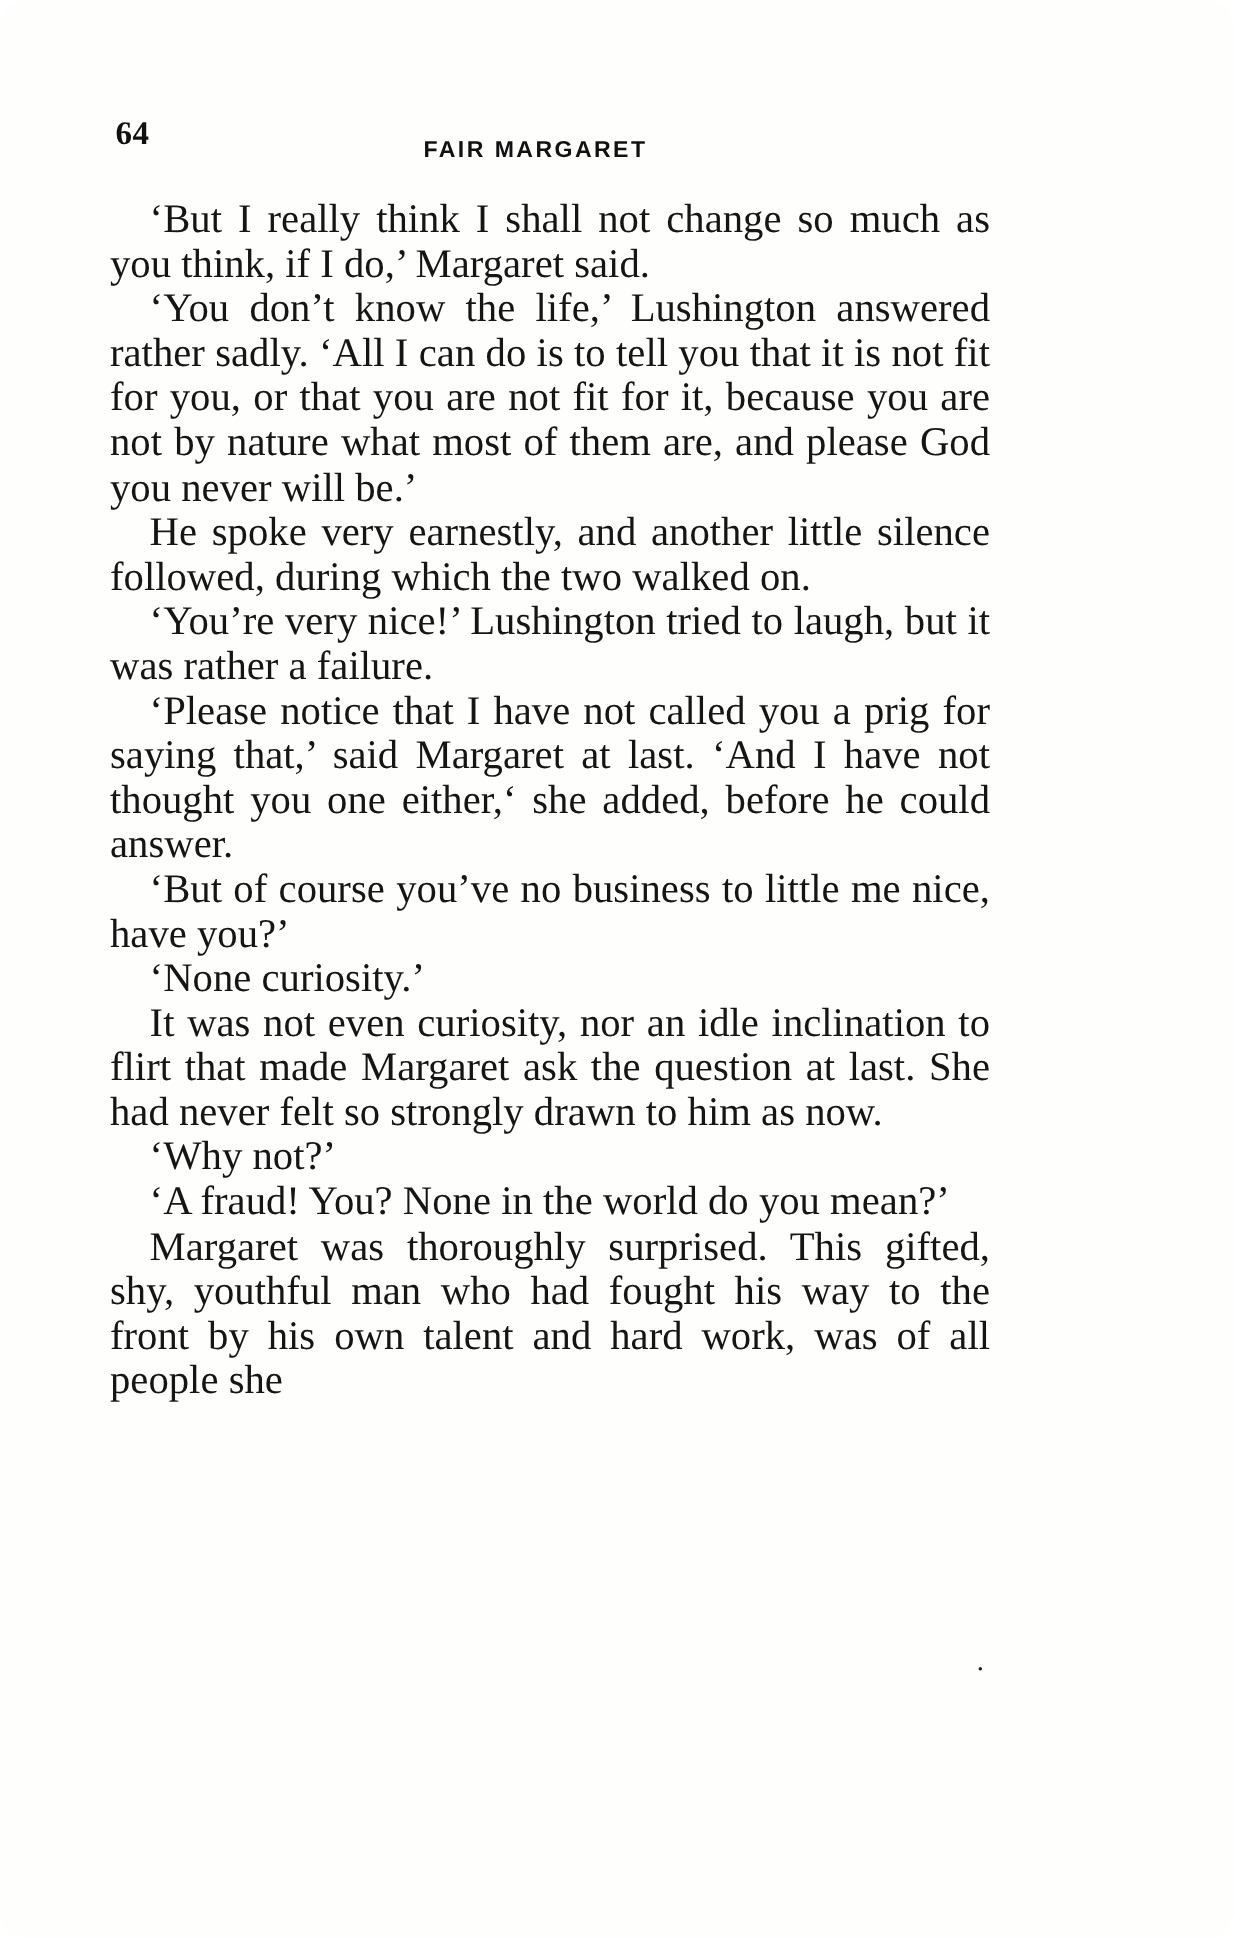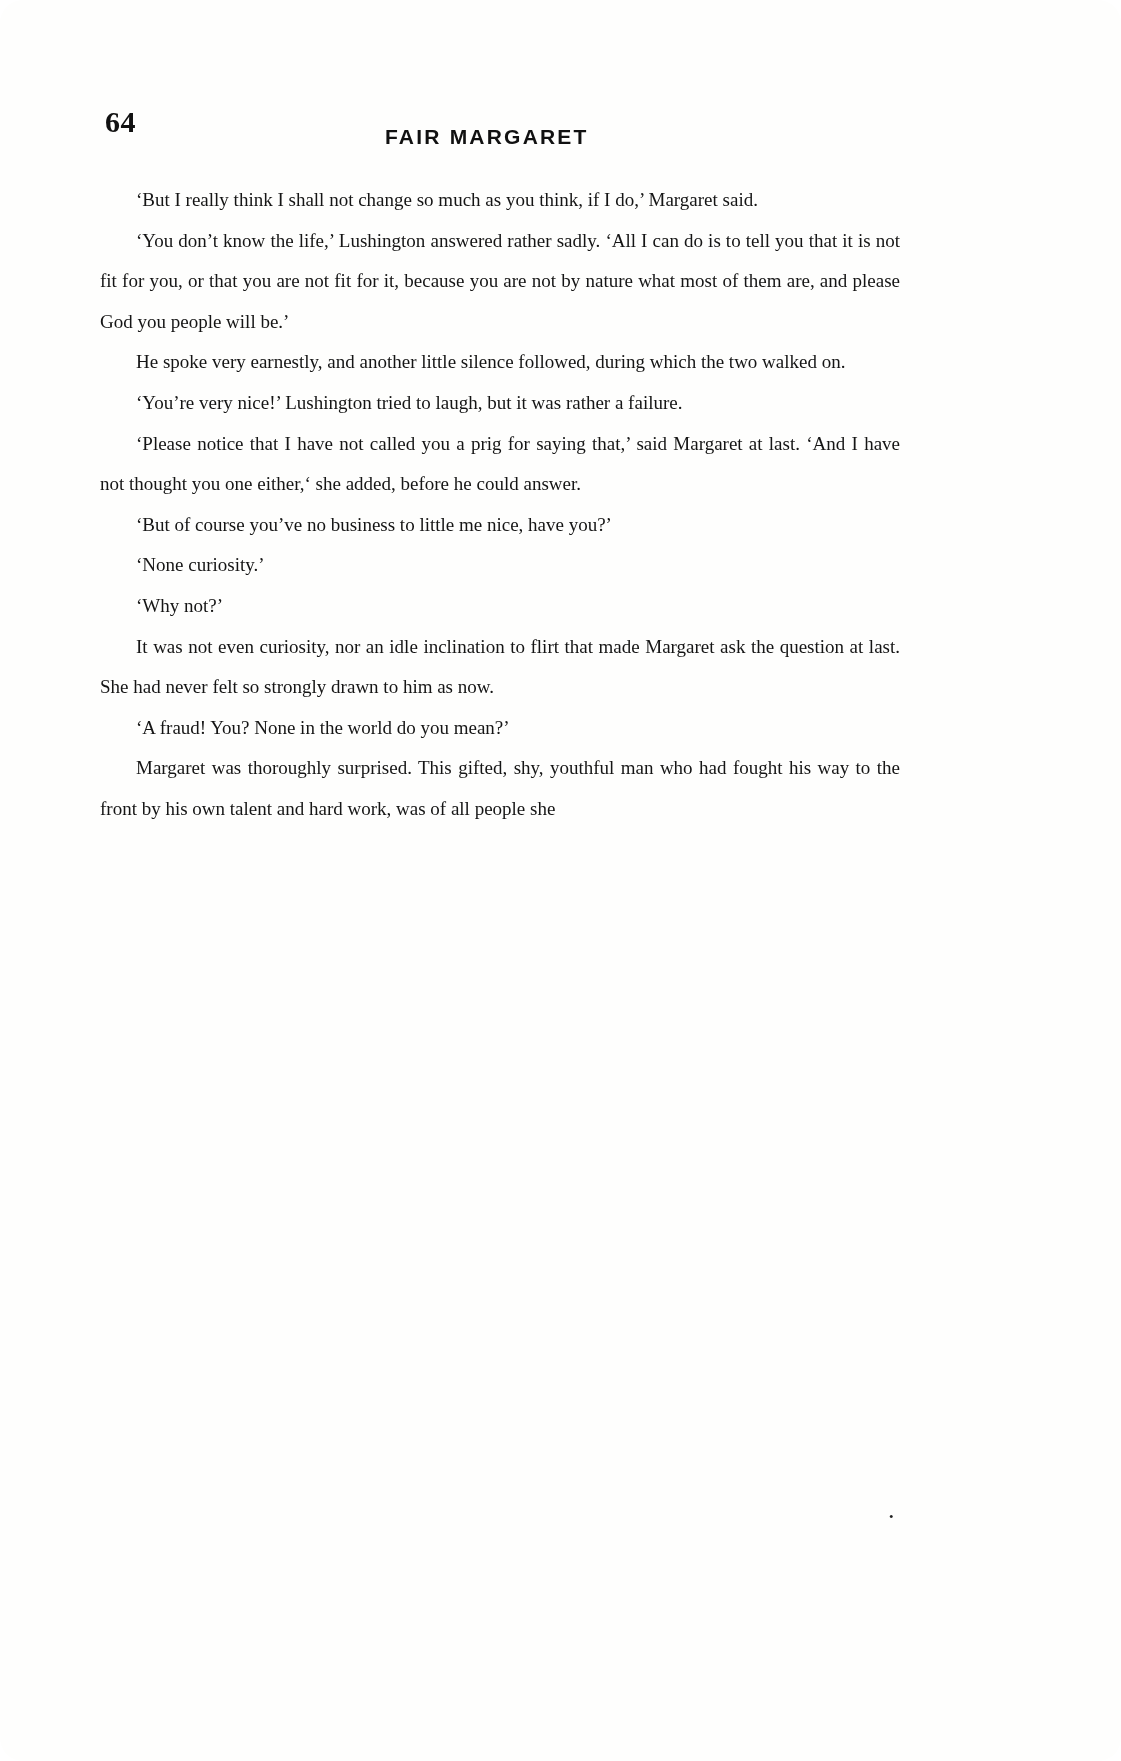--- a/index.html
+++ b/index.html
@@ -54,21 +54,21 @@
     margin-top: 12px;
   }
   .body-text {
     position: absolute;
     left: 100px;
     top: 180px;
     width: 800px;
   }
   .para {
     margin: 0 0 0 0;
-    font-size: 19px;
+    font-size: 37px;
     line-height: 40.6px;
     text-align: justify;
     text-justify: inter-word;
     color: #151515;
     font-family: "Liberation Serif", serif;
   }
   .para .ind {
     display: inline-block;
     width: 36px;
   }
@@ -89,27 +89,27 @@
 
 <div class="page">
 
   <div class="header">
     <div class="folio">64</div>
     <div class="running-head">FAIR MARGARET</div>
   </div>
 
   <div class="body-text">
     <p class="para"><span class="ind"></span><span>‘But I really think I shall not change so much as you think, if I do,’ Margaret said.</span></p>
-    <p class="para"><span class="ind"></span><span>‘You don’t know the life,’ Lushington answered rather sadly.  ‘All I can do is to tell you that it is not fit for you, or that you are not fit for it, because you are not by nature what most of them are, and please God you people will be.’</span></p>
+    <p class="para"><span class="ind"></span><span>‘You don’t know the life,’ Lushington answered rather sadly.  ‘All I can do is to tell you that it is not fit for you, or that you are not fit for it, because you are not by nature what most of them are, and please God you never will be.’</span></p>
     <p class="para"><span class="ind"></span><span>He spoke very earnestly, and another little silence followed, during which the two walked on.</span></p>
     <p class="para"><span class="ind"></span><span>‘You’re very nice!’  Lushington tried to laugh, but it was rather a failure.</span></p>
     <p class="para"><span class="ind"></span><span>‘Please notice that I have not called you a prig for saying that,’ said Margaret at last.  ‘And I have not thought you one either,‘ she added, before he could answer.</span></p>
     <p class="para"><span class="ind"></span><span>‘But of course you’ve no business to little me nice, have you?’</span></p>
     <p class="para"><span class="ind"></span><span>‘None curiosity.’</span></p>
+    <p class="para"><span class="ind"></span><span>It was not even curiosity, nor an idle inclination to flirt that made Margaret ask the question at last.  She had never felt so strongly drawn to him as now.</span></p>
     <p class="para"><span class="ind"></span><span>‘Why not?’</span></p>
-    <p class="para"><span class="ind"></span><span>It was not even curiosity, nor an idle inclination to flirt that made Margaret ask the question at last.  She had never felt so strongly drawn to him as now.</span></p>
     <p class="para"><span class="ind"></span><span>‘A fraud!  You?  None in the world do you mean?’</span></p>
     <p class="para"><span class="ind"></span><span>Margaret was thoroughly surprised.  This gifted, shy, youthful man who had fought his way to the front by his own talent and hard work, was of all people she</span></p>
   </div>
 
   <div class="footer-dot">.</div>
 
 </div>
 
 </body></html>

